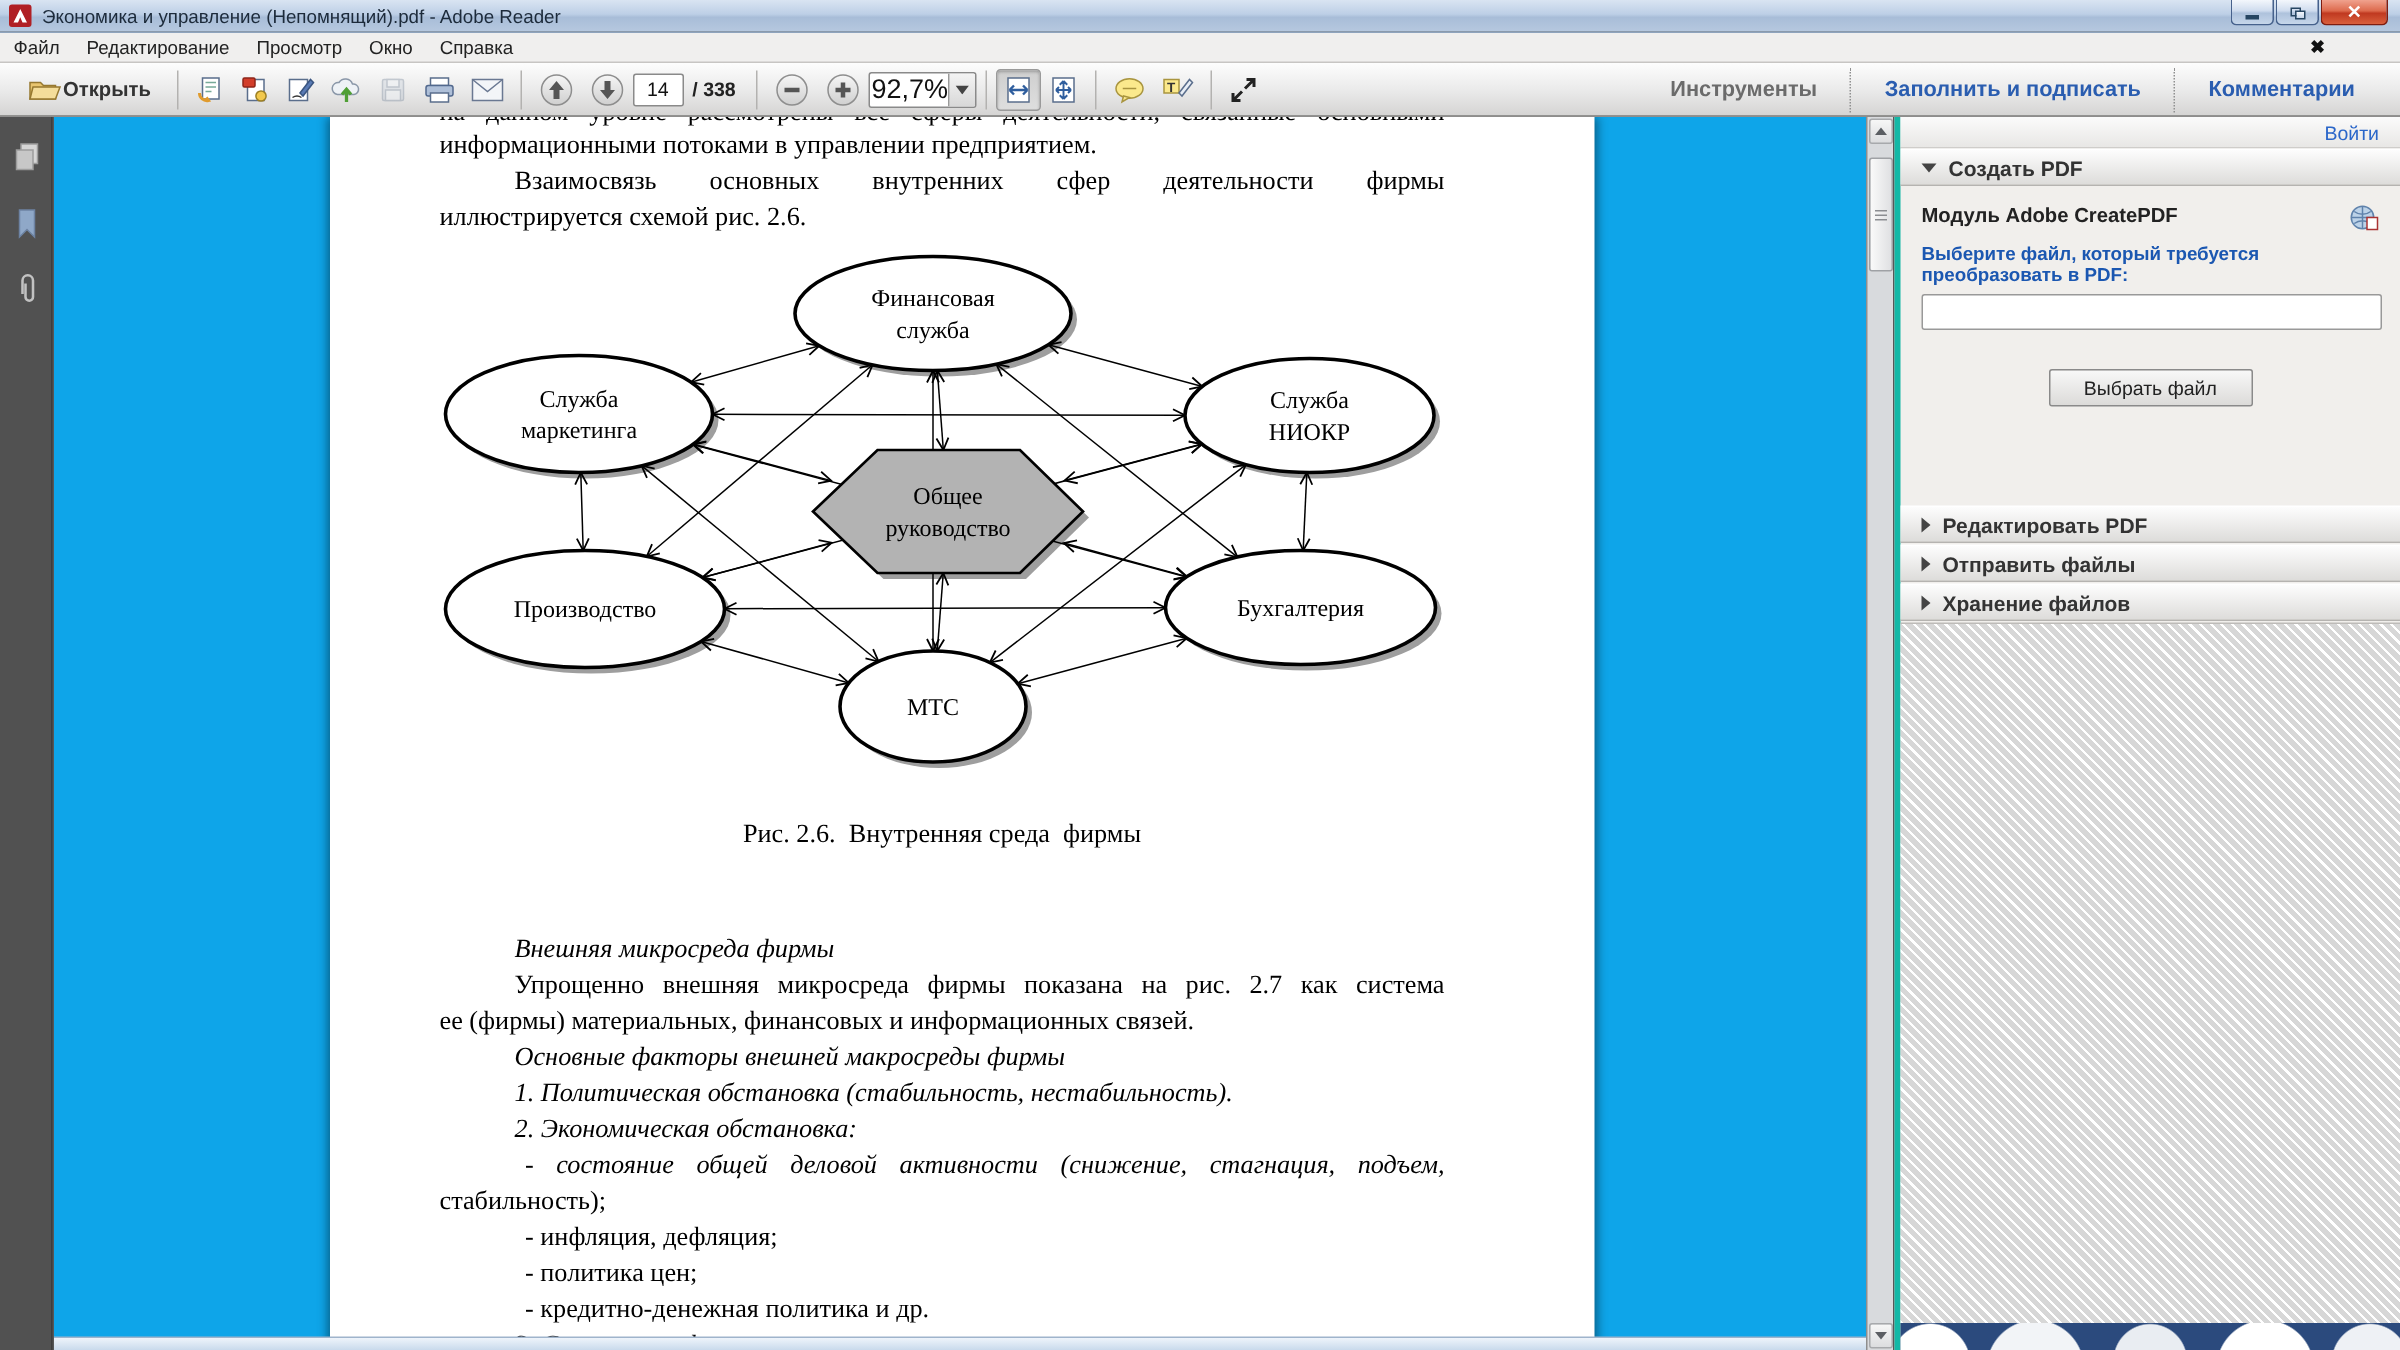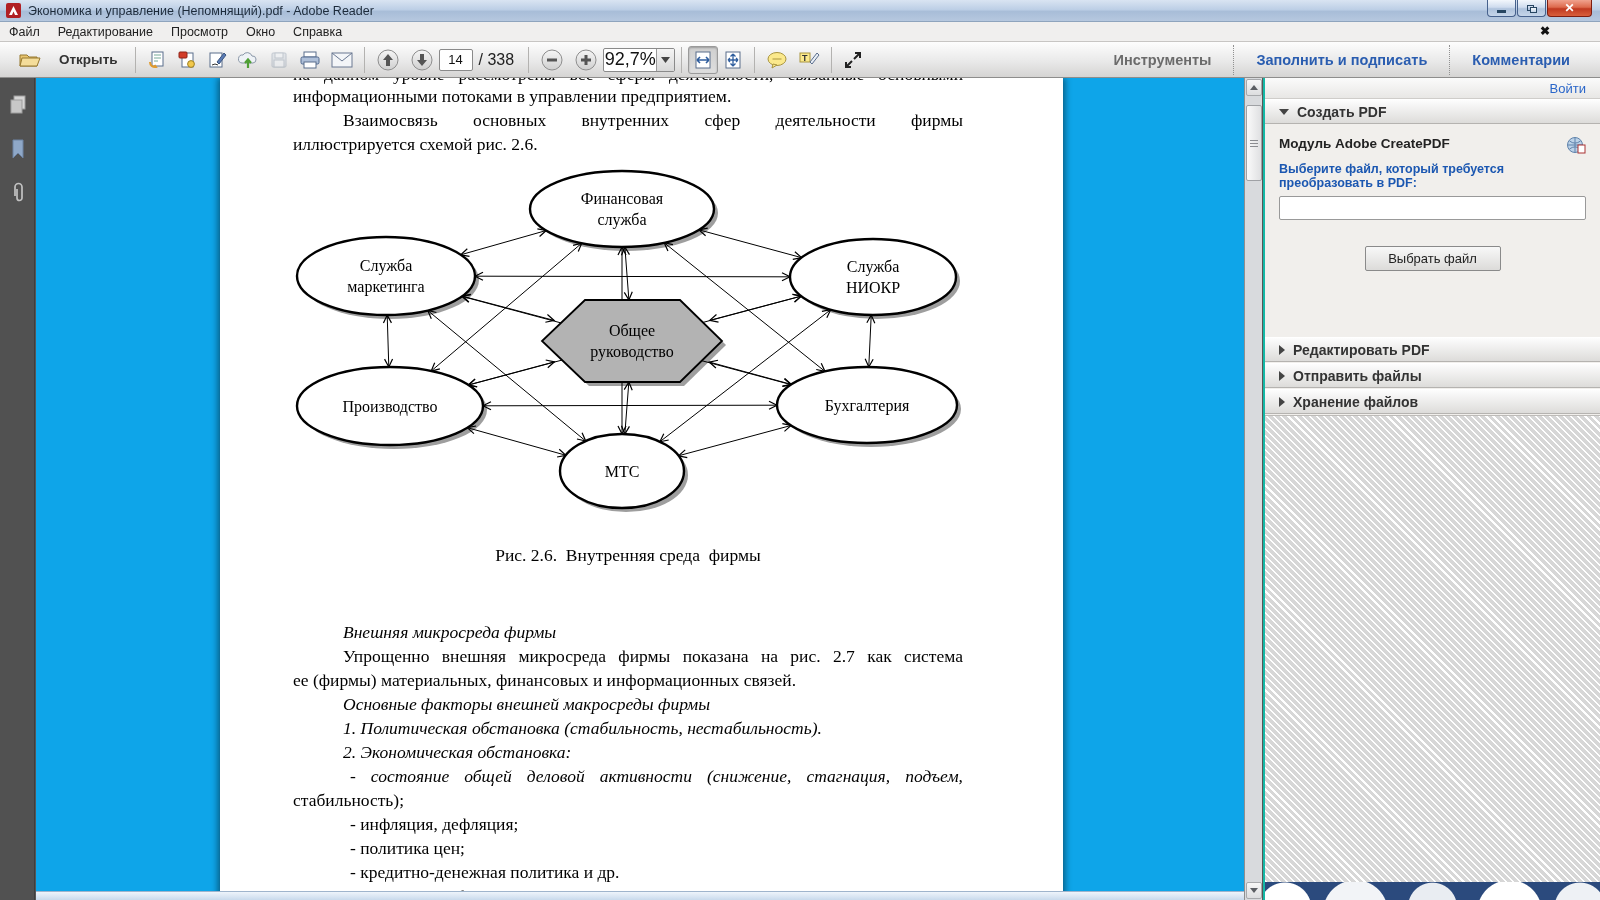--- a/index.html
+++ b/index.html
@@ -33,25 +33,25 @@
 
   
   .toolbar { position:absolute; top:42px; left:0; width:100%; height:36px;
     background:linear-gradient(180deg,#fdfdfd,#e9e9e9 55%,#d5d4d3);
     border-bottom:1px solid #8e8d8c; display:flex; align-items:center; padding:0 8px; }
   .tbtn { height:28px; min-width:30px; display:flex; align-items:center; justify-content:center;
     border:1px solid transparent; border-radius:3px; padding:0 4px; }
   .tbtn.pressed { border-color:#9a9a9a; background:linear-gradient(180deg,#cfcfcf,#dedede); box-shadow:inset 0 1px 2px rgba(0,0,0,.25); }
   .tbtn.disabled { opacity:.45; }
   .tsep { width:1px; height:26px; background:#b3b2b0; margin:0 6px; flex:0 0 auto; }
-  .open-btn { display:flex; align-items:center; gap:18px; padding:0 10px; height:28px; border-radius:3px; }
+  .open-btn { display:flex; align-items:center; gap:1px; padding:0 10px; height:28px; border-radius:3px; }
   .open-btn span { font-size:13.5px; font-weight:bold; color:#333; }
   .pagebox { width:34px; height:22px; background:#fff; border:1px solid #8a8a8a; border-radius:2px;
     font-size:13px; text-align:center; color:#111; }
-  .pagetotal { font-size:16px; color:#222; margin:0 8px 0 6px; white-space:nowrap; }
+  .pagetotal { font-size:13px; color:#222; margin:0 8px 0 6px; white-space:nowrap;font-weight:bold; }
   .zoombox { display:flex; height:24px; border:1px solid #8a8a8a; border-radius:2px; background:#fff; overflow:hidden; }
   .zoombox .zval { width:52px; font-size:18px; display:flex; align-items:center; justify-content:center; color:#111; }
   .zoombox .zdrop { width:18px; border-left:1px solid #9a9a9a; background:linear-gradient(180deg,#f4f4f4,#d8d8d8);
     display:flex; align-items:center; justify-content:center; }
   .tb-right { margin-left:auto; display:flex; align-items:center; height:36px; }
   .tb-right .tb-tab { font-size:14.5px; font-weight:bold; padding:0 22px; height:30px; display:flex; align-items:center; }
   .tb-right .tb-tab.gray { color:#6b6b6b; }
   .tb-right .tb-tab.blue { color:#2a5db0; }
   .dotsep { border-left:1px dotted #909090; height:30px; }
 
@@ -85,21 +85,21 @@
   .sb-btn { position:absolute; left:1px; width:16px; height:17px; background:linear-gradient(180deg,#f7f7f7,#dcdddf);
     border:1px solid #a7a9ac; border-radius:2px; display:flex; align-items:center; justify-content:center; }
   .sb-up { top:1px; } .sb-down { bottom:1px; }
   .sb-tri-up { width:0; height:0; border-left:4px solid transparent; border-right:4px solid transparent; border-bottom:5px solid #5b5e63; }
   .sb-tri-down { width:0; height:0; border-left:4px solid transparent; border-right:4px solid transparent; border-top:5px solid #5b5e63; }
   .sb-thumb { position:absolute; left:1px; top:27px; width:16px; height:76px; background:linear-gradient(90deg,#fafafa,#dfe0e2);
     border:1px solid #9fa1a5; border-radius:2px; display:flex; flex-direction:column; align-items:center; justify-content:center; gap:2px; }
   .sb-thumb i { display:block; width:8px; height:1px; background:#8b8d91; }
 
   
-  .panel { position:absolute; left:1263px; top:0; width:337px; height:822px; background:#f1efec; border-left:2px solid #14b8a6; }
+  .panel { position:absolute; left:1263px; top:0; width:337px; height:822px; background:#f1efec; border-left:4px solid #14b8a6; }
   .signin-bar { position:absolute; top:0; left:0; width:100%; height:21px;
     background:linear-gradient(180deg,#fbfbfb,#e8e7e5); border-bottom:1px solid #cfcdca;
     display:flex; justify-content:flex-end; align-items:center; padding-right:14px; }
   .signin-bar a { font-size:13px; color:#2a66c9; text-decoration:none; }
   .panel-header { position:absolute; left:0; width:100%; height:25px;
     background:linear-gradient(180deg,#fdfdfd,#dddcda); border-top:1px solid #fff; border-bottom:1px solid #b5b3b0;
     display:flex; align-items:center; padding-left:14px; font-size:14px; font-weight:bold; color:#333; gap:8px; }
   .tri-down { width:0; height:0; border-left:5px solid transparent; border-right:5px solid transparent; border-top:6px solid #444; }
   .tri-right { width:0; height:0; border-top:5px solid transparent; border-bottom:5px solid transparent; border-left:6px solid #444; }
   .createpdf { position:absolute; top:46px; left:0; width:100%; height:213px; padding:12px 14px 0 14px; }

